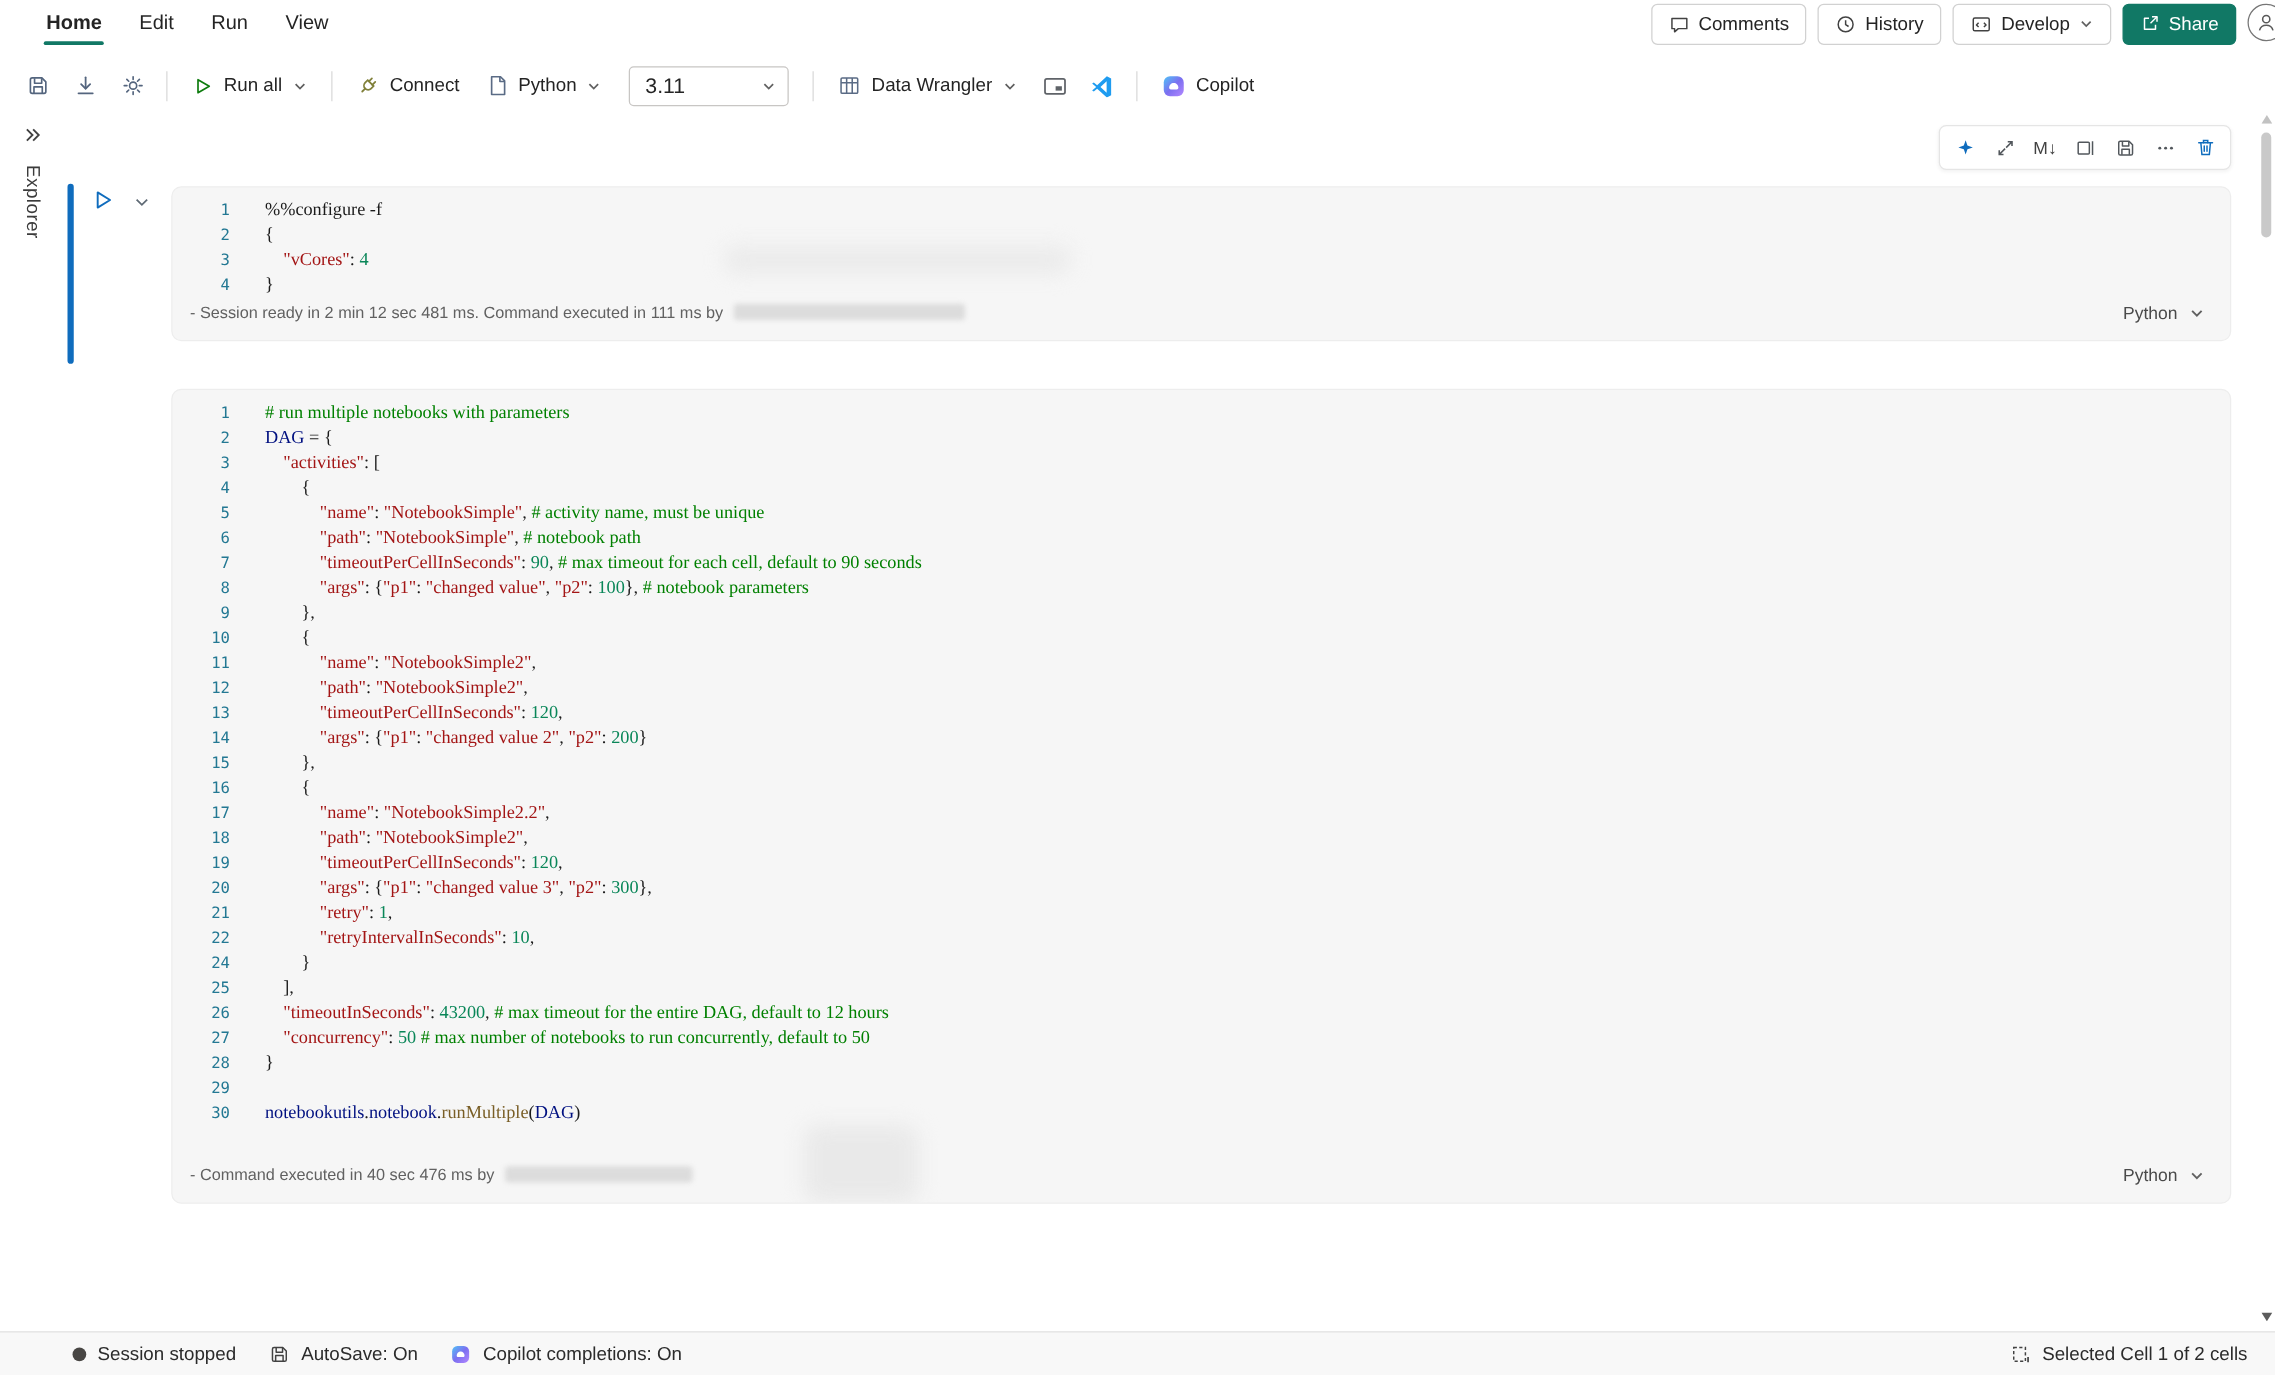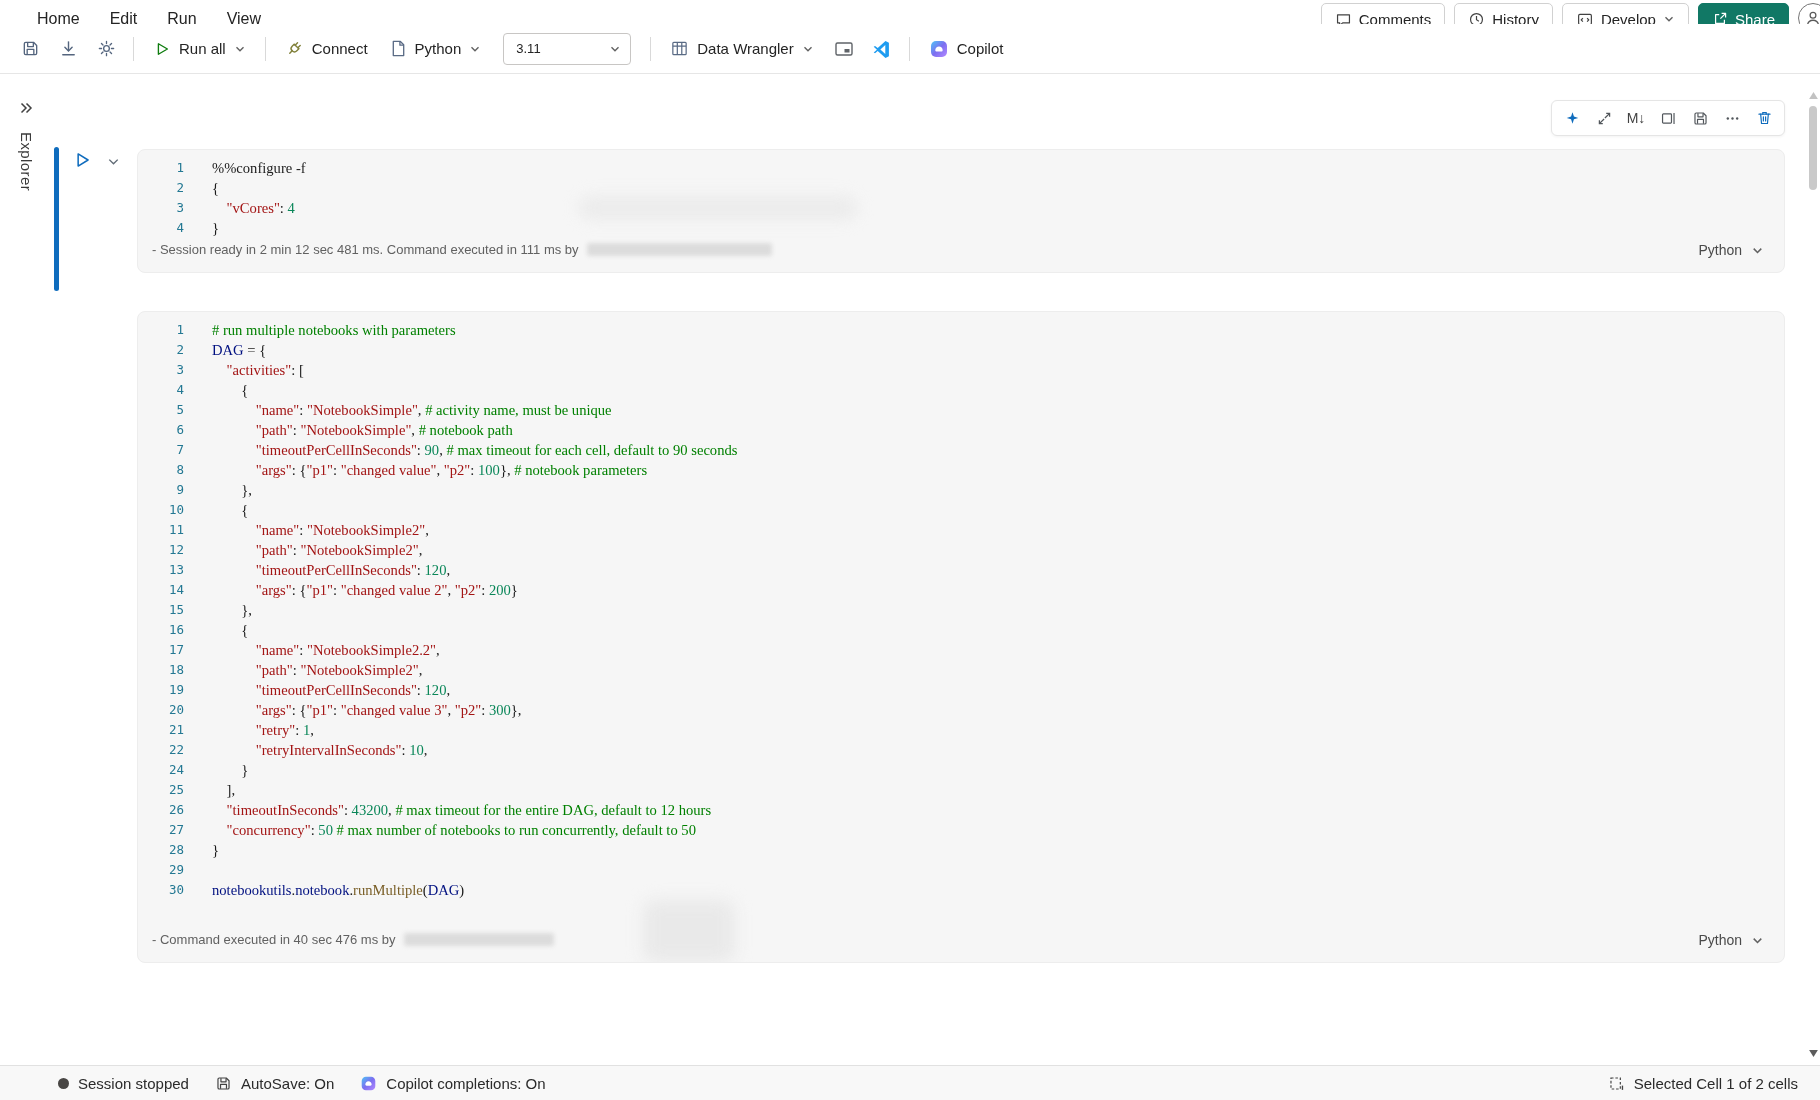--- a/index.html
+++ b/index.html
@@ -5,33 +5,33 @@
   *{margin:0;padding:0;box-sizing:border-box;font:inherit}
   html,body{width:1820px;height:1100px;overflow:hidden}
   body{position:relative;background:#fff;font-family:"Liberation Sans",sans-serif;font-size:15px;color:#242424}
   button{background:none;border:none;cursor:pointer;font-family:inherit;color:inherit}
   svg{display:block}
 
   
   .menubar{position:absolute;top:0;left:0;right:0;height:38px;display:flex;align-items:center;padding:0 6px 0 22px;background:#fff}
   .tabs{display:flex;height:100%}
   .tab{position:relative;display:flex;align-items:center;padding:0 15px;font-size:16px;color:#242424}
-  .tab.active{font-weight:400}
+  .tab.active{font-weight:700}
   .tab-underline{position:absolute;left:13px;right:13px;bottom:2px;height:3px;border-radius:2px;background:#117865}
   .menu-actions{margin-left:auto;display:flex;gap:9px}
   .mbtn{display:flex;align-items:center;gap:7px;height:33px;padding:0 13px;border:1px solid #d1d1d1;border-radius:5px;background:#fff;font-size:15px;color:#242424}
   .share-btn{background:#117865;border-color:#117865;color:#fff}
   .avatar{width:30px;height:30px;min-width:30px;border-radius:50%;border:1.5px solid #767676;display:flex;align-items:center;justify-content:center;color:#5a5a5a;margin-right:-14px;background:#fff}
 
   
-  .toolbar{position:absolute;top:24px;left:0;right:0;height:50px;border-bottom:1px solid #e6e6e6;display:flex;align-items:center;padding:0 12px;gap:2px;background:#fff}
+  .toolbar{position:absolute;top:44px;left:0;right:0;height:50px;border-bottom:1px solid #e6e6e6;display:flex;align-items:center;padding:0 12px;gap:2px;background:#fff}
   .icon-btn{width:36px;height:34px;display:flex;align-items:center;justify-content:center;border-radius:4px;color:#54657e}
   .tbtn{display:flex;align-items:center;gap:8px;height:34px;padding:0 10px;border-radius:4px;font-size:15px;color:#242424}
   .sep{width:1px;height:24px;background:#d9d9d9;margin:0 7px}
-  .version-box{display:flex;align-items:center;justify-content:space-between;width:128px;height:32px;border:1px solid #c8c6c4;border-radius:4px;padding:0 9px 0 12px;margin:0 10px;font-size:13px;background:#fff;cursor:pointer}
+  .version-box{display:flex;align-items:center;justify-content:space-between;width:128px;height:32px;border:1px solid #c8c6c4;border-radius:4px;padding:0 9px 0 12px;margin:0 10px;font-size:17px;background:#fff;cursor:pointer}
   .chev{color:#616161}
 
   
   .workspace{position:absolute;top:88px;left:0;right:0;bottom:35px;background:#fff}
   .rail{position:absolute;left:0;top:0;bottom:0;width:52px;display:flex;flex-direction:column;align-items:center;padding-top:12px;gap:16px}
   .rail-label{writing-mode:vertical-rl;font-size:15px;color:#3b3b3b;letter-spacing:.4px}
 
   .cell{position:absolute;left:137px;width:1648px;background:#f6f6f6;border:1px solid #ededed;border-radius:8px;display:flex;flex-direction:column;overflow:hidden}
   .cell1{top:61px;height:124px}
   .cell2{top:223px;height:652px}

